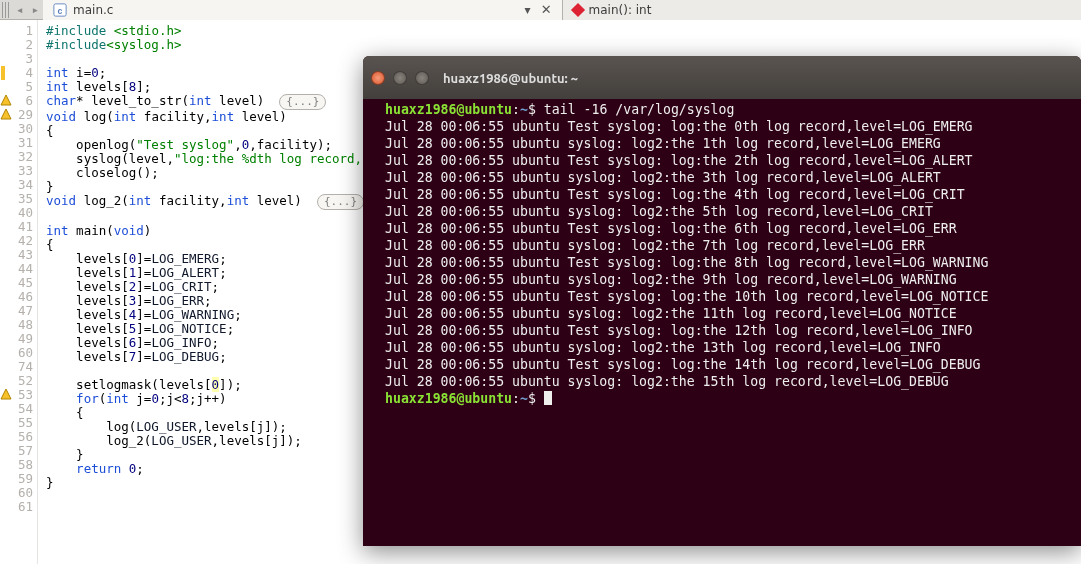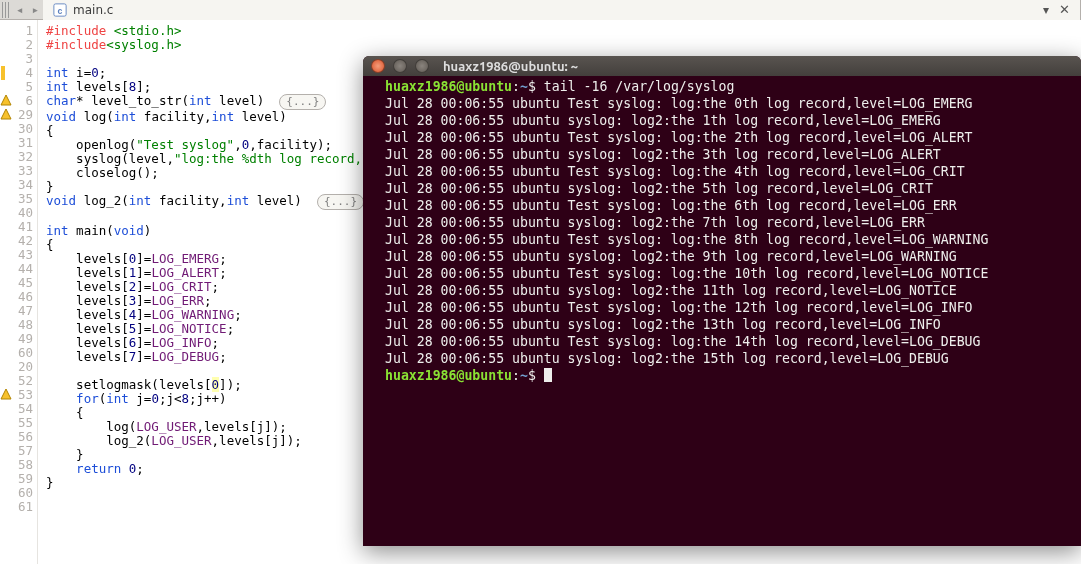--- a/index.html
+++ b/index.html
@@ -34,46 +34,46 @@
 
 .editor { display:flex; height:calc(100% - 20px); background:#fff; }
 .gutter {
   width:38px; background:#fff; text-align:right;
   color:#b4b0ac; padding:4px 4px 0 0; line-height:14px;
   border-right:1px solid #e6e4e0;
 }
 .code { padding:4px 0 0 8px; line-height:14px; white-space:pre; }
 
 .kw  { color:#1d4ed8; }   
-.pp  { color:#ef4444; }   
+.pp  { color:#0f766e; }   
 .inc { color:#008000; }   
 .num { color:#000080; }
 .str { color:#008000; }
-.mac { color:#701a75; }
+.mac { color:#0f172a; }
 .fold-stub {
   display:inline-block; border:1px solid #b4b0ac; border-radius:8px;
   padding:0 6px; font-size:11px; color:#808080; background:#f7f6f2;
 }
 .gut-yellow { position:absolute; left:1px; width:4px; height:14px; background:#f7c12c;}
 .gut-mark { position:absolute; left:22px; width:12px; height:12px; }
 
 .terminal {
   position:absolute;
   left:363px; top:56px;
   width:718px; height:490px;
   background:#2e0016;
   color:#eee;
   font-family:"DejaVu Sans Mono",monospace;
   font-size:13.2px;
   border-radius:6px 6px 0 0;
   box-shadow:0 6px 24px rgba(0,0,0,.45);
   overflow:hidden;
 }
 .term-title {
-  height:20px; display:flex; align-items:center; gap:8px;
+  height:43px; display:flex; align-items:center; gap:8px;
   padding:0 8px;
   background:linear-gradient(#595450,#433f3c);
   color:#ddd; font-family:"Ubuntu","DejaVu Sans",sans-serif;
   font-size:13px; font-weight:bold;
 }
 .term-btn { width:14px; height:14px; border-radius:7px;
   border:1px solid rgba(0,0,0,.4); }
 .tb-close{background:radial-gradient(#f59c7a,#d9542c);}
 .tb-min  {background:radial-gradient(#8a847e,#5f5953);}
 .tb-max  {background:radial-gradient(#8a847e,#5f5953);}
@@ -96,20 +96,24 @@
       <svg viewBox="0 0 16 16">
           <rect x="1" y="1" width="14" height="14" rx="2" fill="#fff" stroke="#5a7fbe"></rect>
           <text x="8" y="12" text-anchor="middle" font-size="10" font-family="sans-serif" fill="#5a7fbe" font-weight="bold">c</text>
         </svg>
     </span>
     <span>main.c</span>
     <span class="arrow">▾</span>
     <span class="close">✕</span>
   </div>
 
+  <div class="tab fill" style="border-right:none">
+    <span class="diamond"></span>
+    <span>main(): int</span>
+  </div>
 </div>
 
 <div class="editor">
   <div class="gutter" id="gutter">
       <div style="position: relative;">1</div>
       <div style="position: relative;">2</div>
       <div style="position: relative;">3</div>
       <div style="position: relative;">4<span class="gut-yellow" style="top: 0px;"></span></div>
       <div style="position: relative;">5</div>
       <div style="position: relative;">6<span class="gut-mark" style="left: 0px;"><svg width="12" height="12">
@@ -128,21 +132,21 @@
       <div style="position: relative;">41</div>
       <div style="position: relative;">42</div>
       <div style="position: relative;">43</div>
       <div style="position: relative;">44</div>
       <div style="position: relative;">45</div>
       <div style="position: relative;">46</div>
       <div style="position: relative;">47</div>
       <div style="position: relative;">48</div>
       <div style="position: relative;">49</div>
       <div style="position: relative;">60</div>
-      <div style="position: relative;">20</div>
+      <div style="position: relative;">74</div>
       <div style="position: relative;">52</div>
       <div style="position: relative;">53<span class="gut-mark" style="left: 0px;"><svg width="12" height="12">
             <polygon points="6,1 11,11 1,11" fill="#f7c12c" stroke="#b28400"></polygon>
           </svg></span></div>
       <div style="position: relative;">54</div>
       <div style="position: relative;">55</div>
       <div style="position: relative;">56</div>
       <div style="position: relative;">57</div>
       <div style="position: relative;">58</div>
       <div style="position: relative;">59</div>

